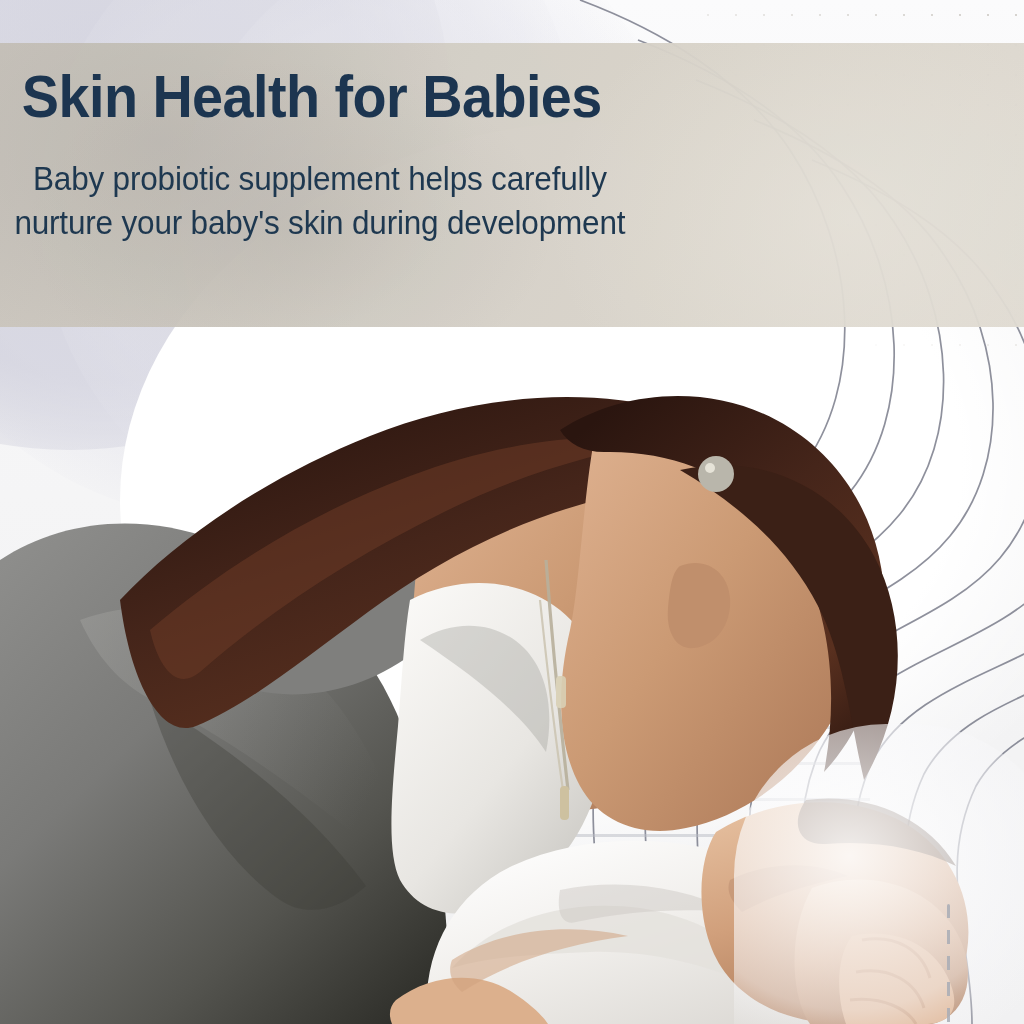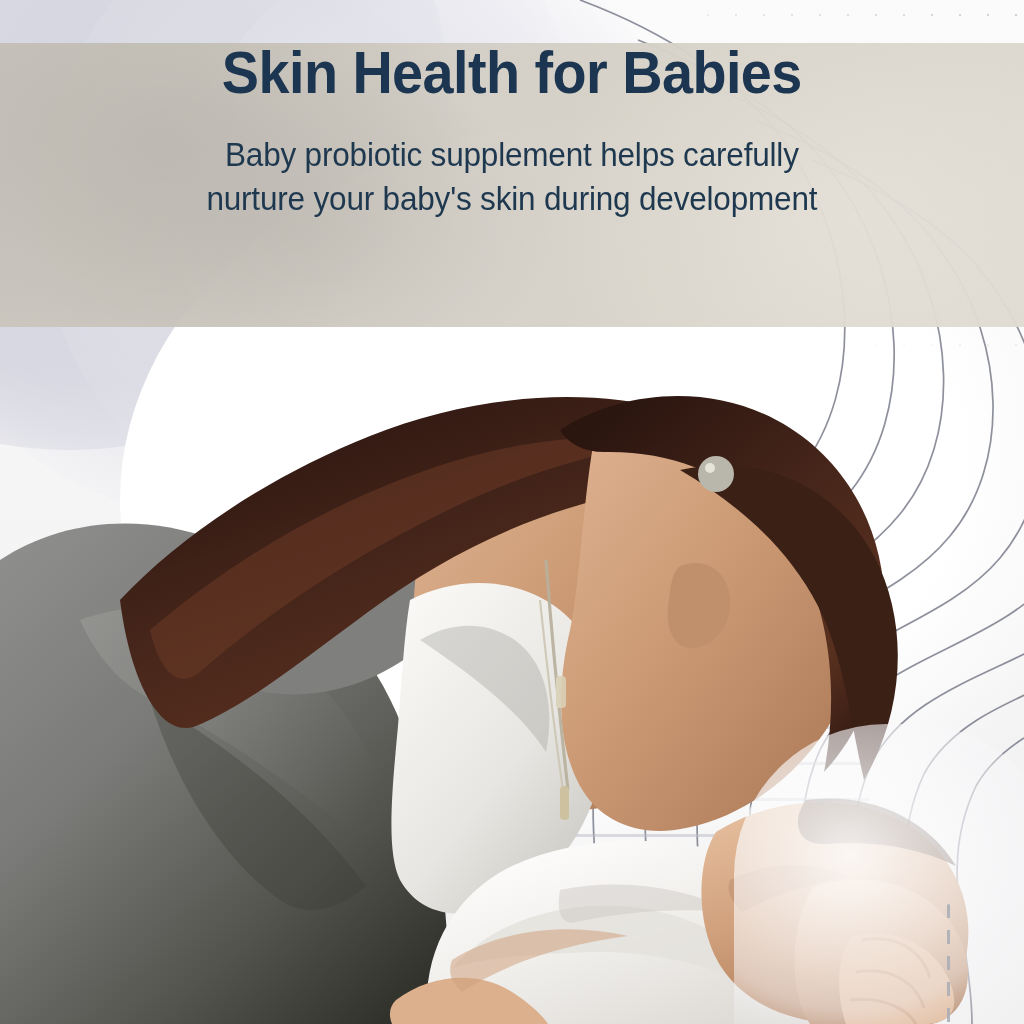--- a/index.html
+++ b/index.html
@@ -91,22 +91,22 @@
     background:radial-gradient(ellipse at 50% 50%,rgba(181,177,170,.45) 0%,rgba(190,186,179,0) 72%);
   }
   .banner-soft .s3{
     right:-140px;top:-60px;width:620px;height:470px;
     background:radial-gradient(ellipse at 50% 50%,rgba(233,229,221,.6) 0%,rgba(233,229,221,0) 70%);
   }
 
   .banner-text{
     position:absolute;left:0;top:43px;width:1024px;height:284px;
     display:flex;flex-direction:column;
-    align-items:center;justify-content:flex-start;
-    box-sizing:border-box;
+    align-items:flex-start;justify-content:flex-start;
+    padding-top:24px;box-sizing:border-box;
   }
 
   .headline{
     margin:0;
     font-family:"Liberation Sans","DejaVu Sans",sans-serif;
     font-weight:700;
     font-size:60px;
     line-height:1.0;
     letter-spacing:-0.6px;
     color:#1c3550;

